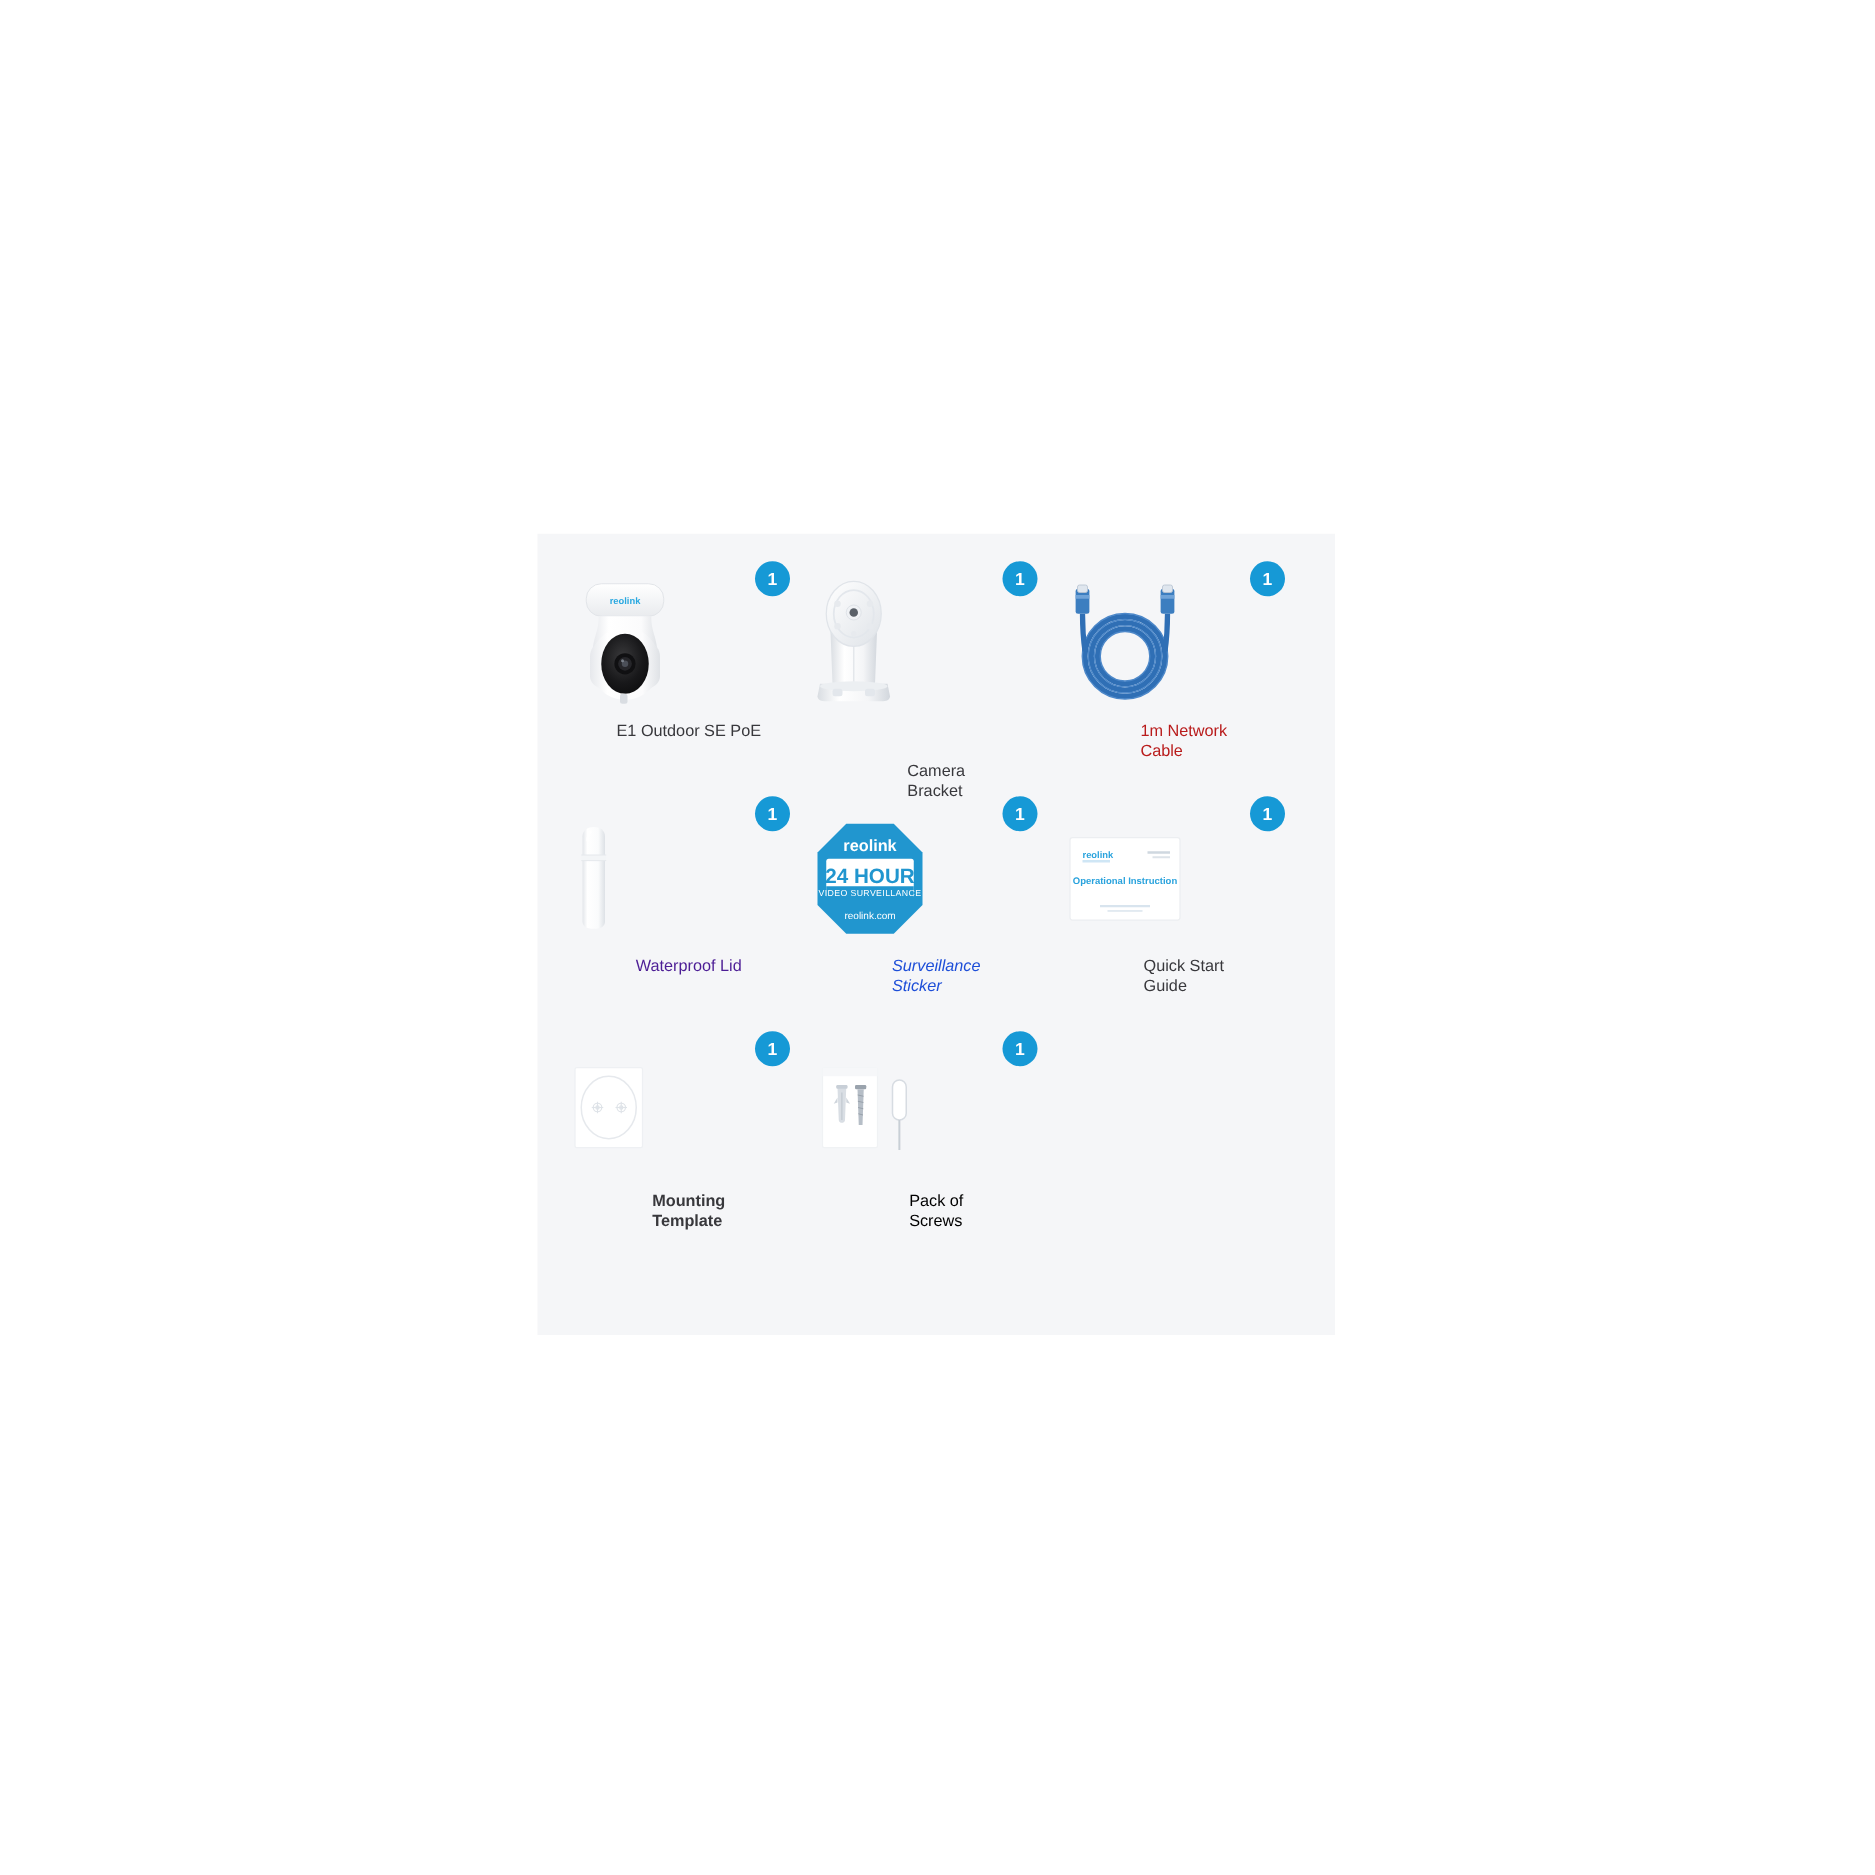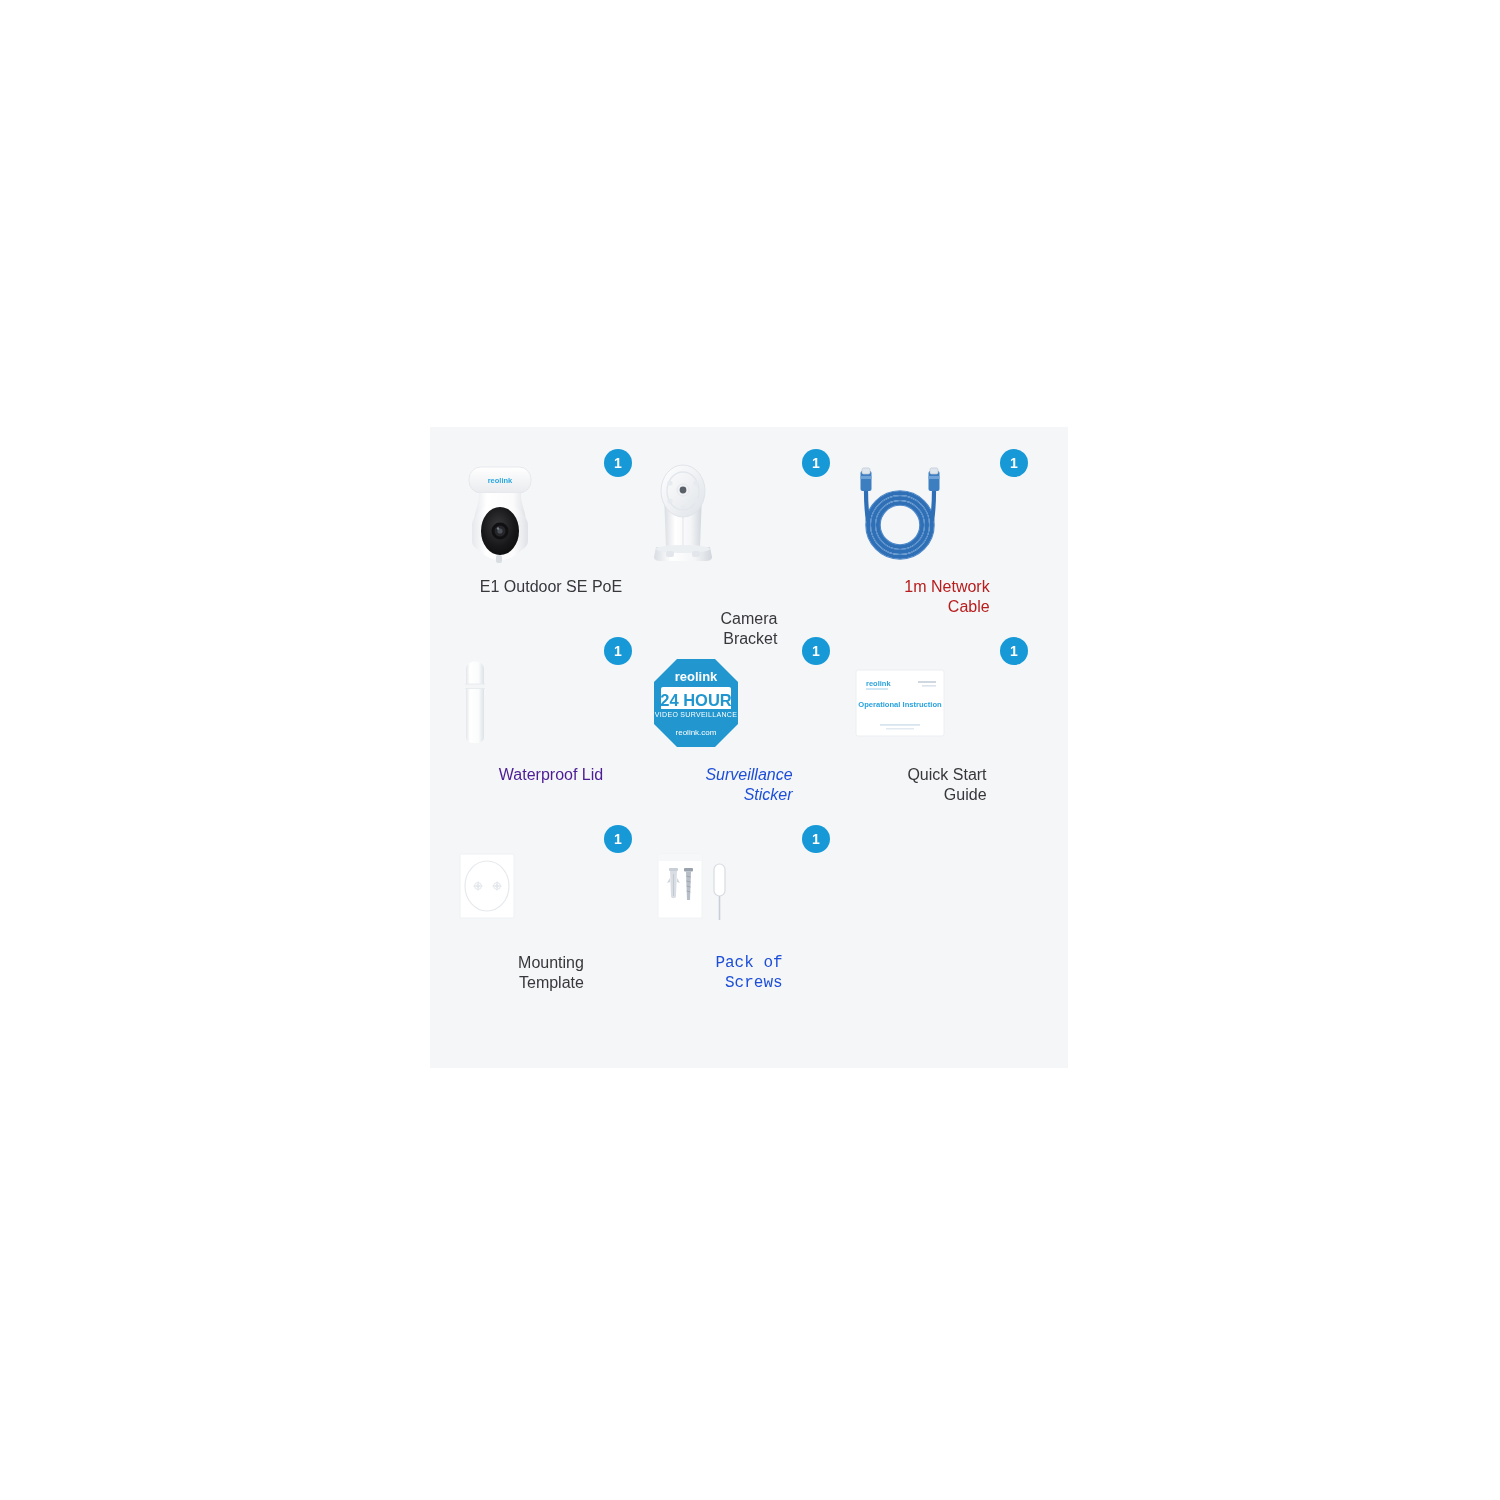--- a/index.html
+++ b/index.html
@@ -63,22 +63,22 @@
     width: 100%;
     margin-top: 12px;
     display: flex;
     align-items: center;
     justify-content: flex-start;
     position: relative;
   }
 
   .item-label {
     margin-top: 8px;
-    text-align: right;
-    font-size: 16px;
+    text-align: left;
+    font-size: 13px;
     color: #38383c;
     line-height: 1.25;
     white-space: pre-line;
   }
 
   svg { display: block; overflow: visible; }
 </style>
 </head>
 <body>
 
@@ -275,21 +275,21 @@
             <circle cx="26" cy="38" r="1.3"></circle>
             <line x1="26" y1="33.4" x2="26" y2="42.6"></line>
             <line x1="21.4" y1="38" x2="30.6" y2="38"></line>
             <circle cx="45" cy="38" r="3.4"></circle>
             <circle cx="45" cy="38" r="1.3"></circle>
             <line x1="45" y1="33.4" x2="45" y2="42.6"></line>
             <line x1="40.4" y1="38" x2="49.6" y2="38"></line>
           </g>
         </svg>
       </div>
-      <div class="item-label" style="color: rgb(56, 56, 60);">Mounting
+      <div class="item-label" style="color: rgb(56, 56, 60); font-weight: bold;">Mounting
 Template</div>
     </div>
 
     <div class="item-cell">
       <div class="qty-badge" style="background: rgb(22, 153, 214);">1</div>
       <div class="item-art">
         <svg width="100" height="90" viewBox="0 0 100 90">
 
           <rect x="8" y="8" width="44" height="64" rx="1.5" fill="#ffffff" stroke="#f0f2f4" stroke-width="1"></rect>
           <rect x="8" y="8" width="44" height="7" fill="#f6f7f9"></rect>
@@ -312,18 +312,18 @@
               <line x1="36.7" y1="45" x2="40.4" y2="46"></line>
             </g>
           </g>
 
           <g>
             <rect x="64" y="18" width="11" height="32" rx="5.5" fill="#ffffff" stroke="#d7dce2" stroke-width="1.2"></rect>
             <line x1="69.5" y1="50" x2="69.5" y2="74" stroke="#c8cfd6" stroke-width="1.6"></line>
           </g>
         </svg>
       </div>
-      <div class="item-label" style="color: #1d4ed8; font-family: Liberation Mono, monospace;">Pack of
+      <div class="item-label" style="color: #000000;">Pack of
 Screws</div>
     </div>
 
   </div>
 </div>
 
 </body></html>

